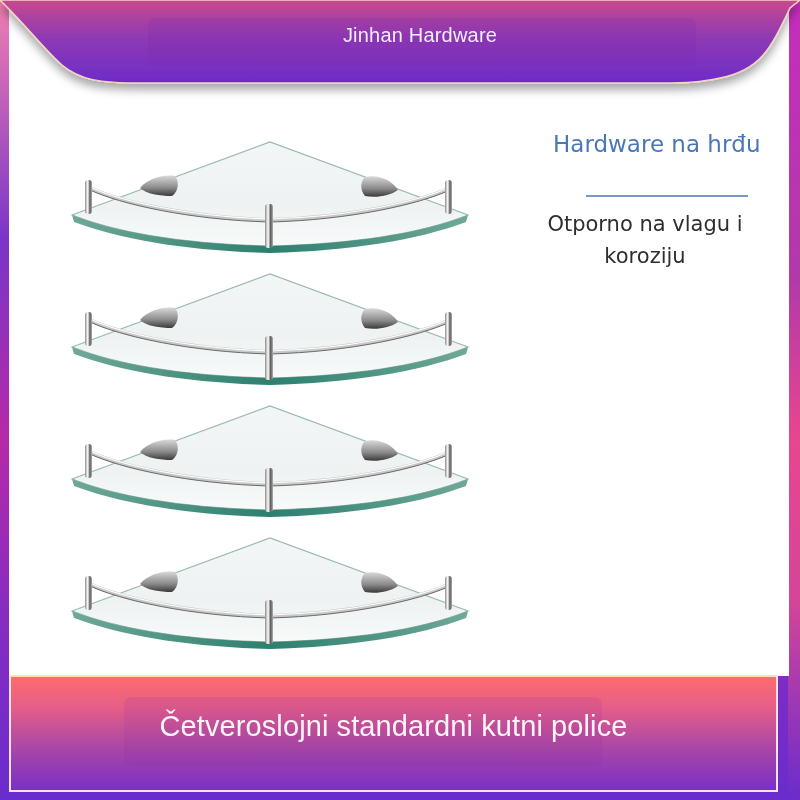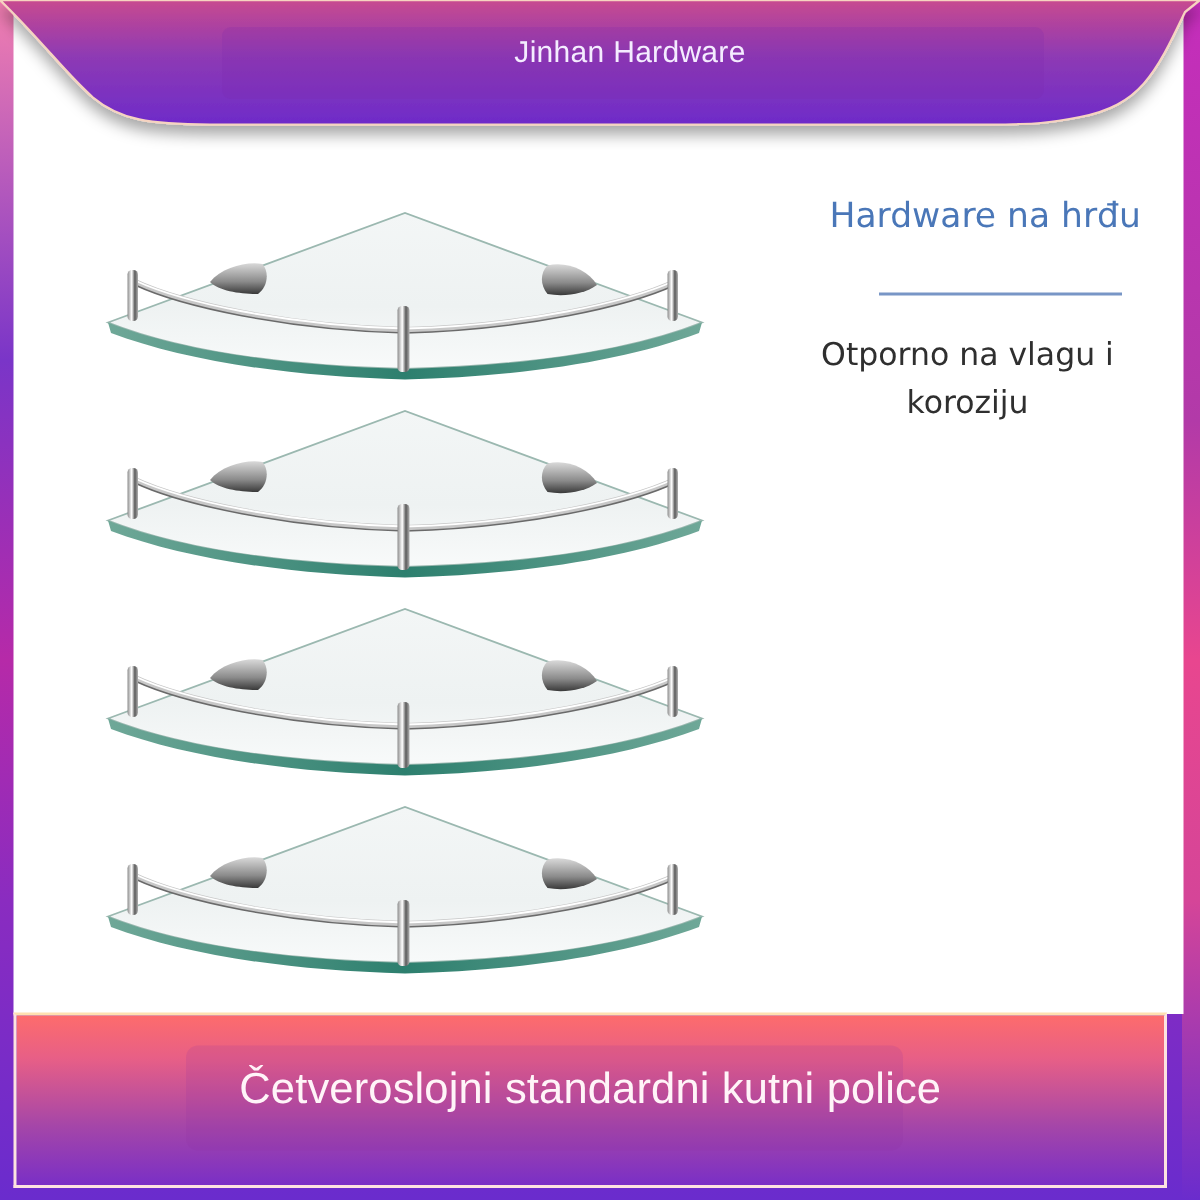--- a/index.html
+++ b/index.html
@@ -25,21 +25,21 @@
     background: rgba(120,40,170,0.18); border-radius: 6px;
   }
   .feature-title {
     position: absolute; left: 553px; top: 131px; color: #4a77b8; font-size: 23px;
     font-family: "DejaVu Sans", sans-serif; white-space: nowrap;
   }
   .feature-divider {
     position: absolute; left: 586px; top: 195px; width: 162px; height: 2px; background: #7896c6;
   }
   .feature-desc {
-    position: absolute; left: 540px; top: 220px; width: 210px; text-align: center;
+    position: absolute; left: 540px; top: 208px; width: 210px; text-align: center;
     color: #2f2f2f; font-size: 21px; line-height: 32px; font-family: "DejaVu Sans", sans-serif;
   }
   .shelf { position: absolute; left: 60px; width: 420px; height: 130px; }
   .footer {
     position: absolute; left: 9px; top: 675px; width: 765px; height: 113px;
     background: linear-gradient(180deg, #fd6c6c 0%, #e85f86 25%, #a546a8 65%, #7a2fc6 100%);
     border: 2px solid #fde3e0; border-top-color: #ffe0b0;
   }
   .footer-inner-bg {
     position: absolute; left: 113px; top: 20px; width: 478px; height: 70px;

